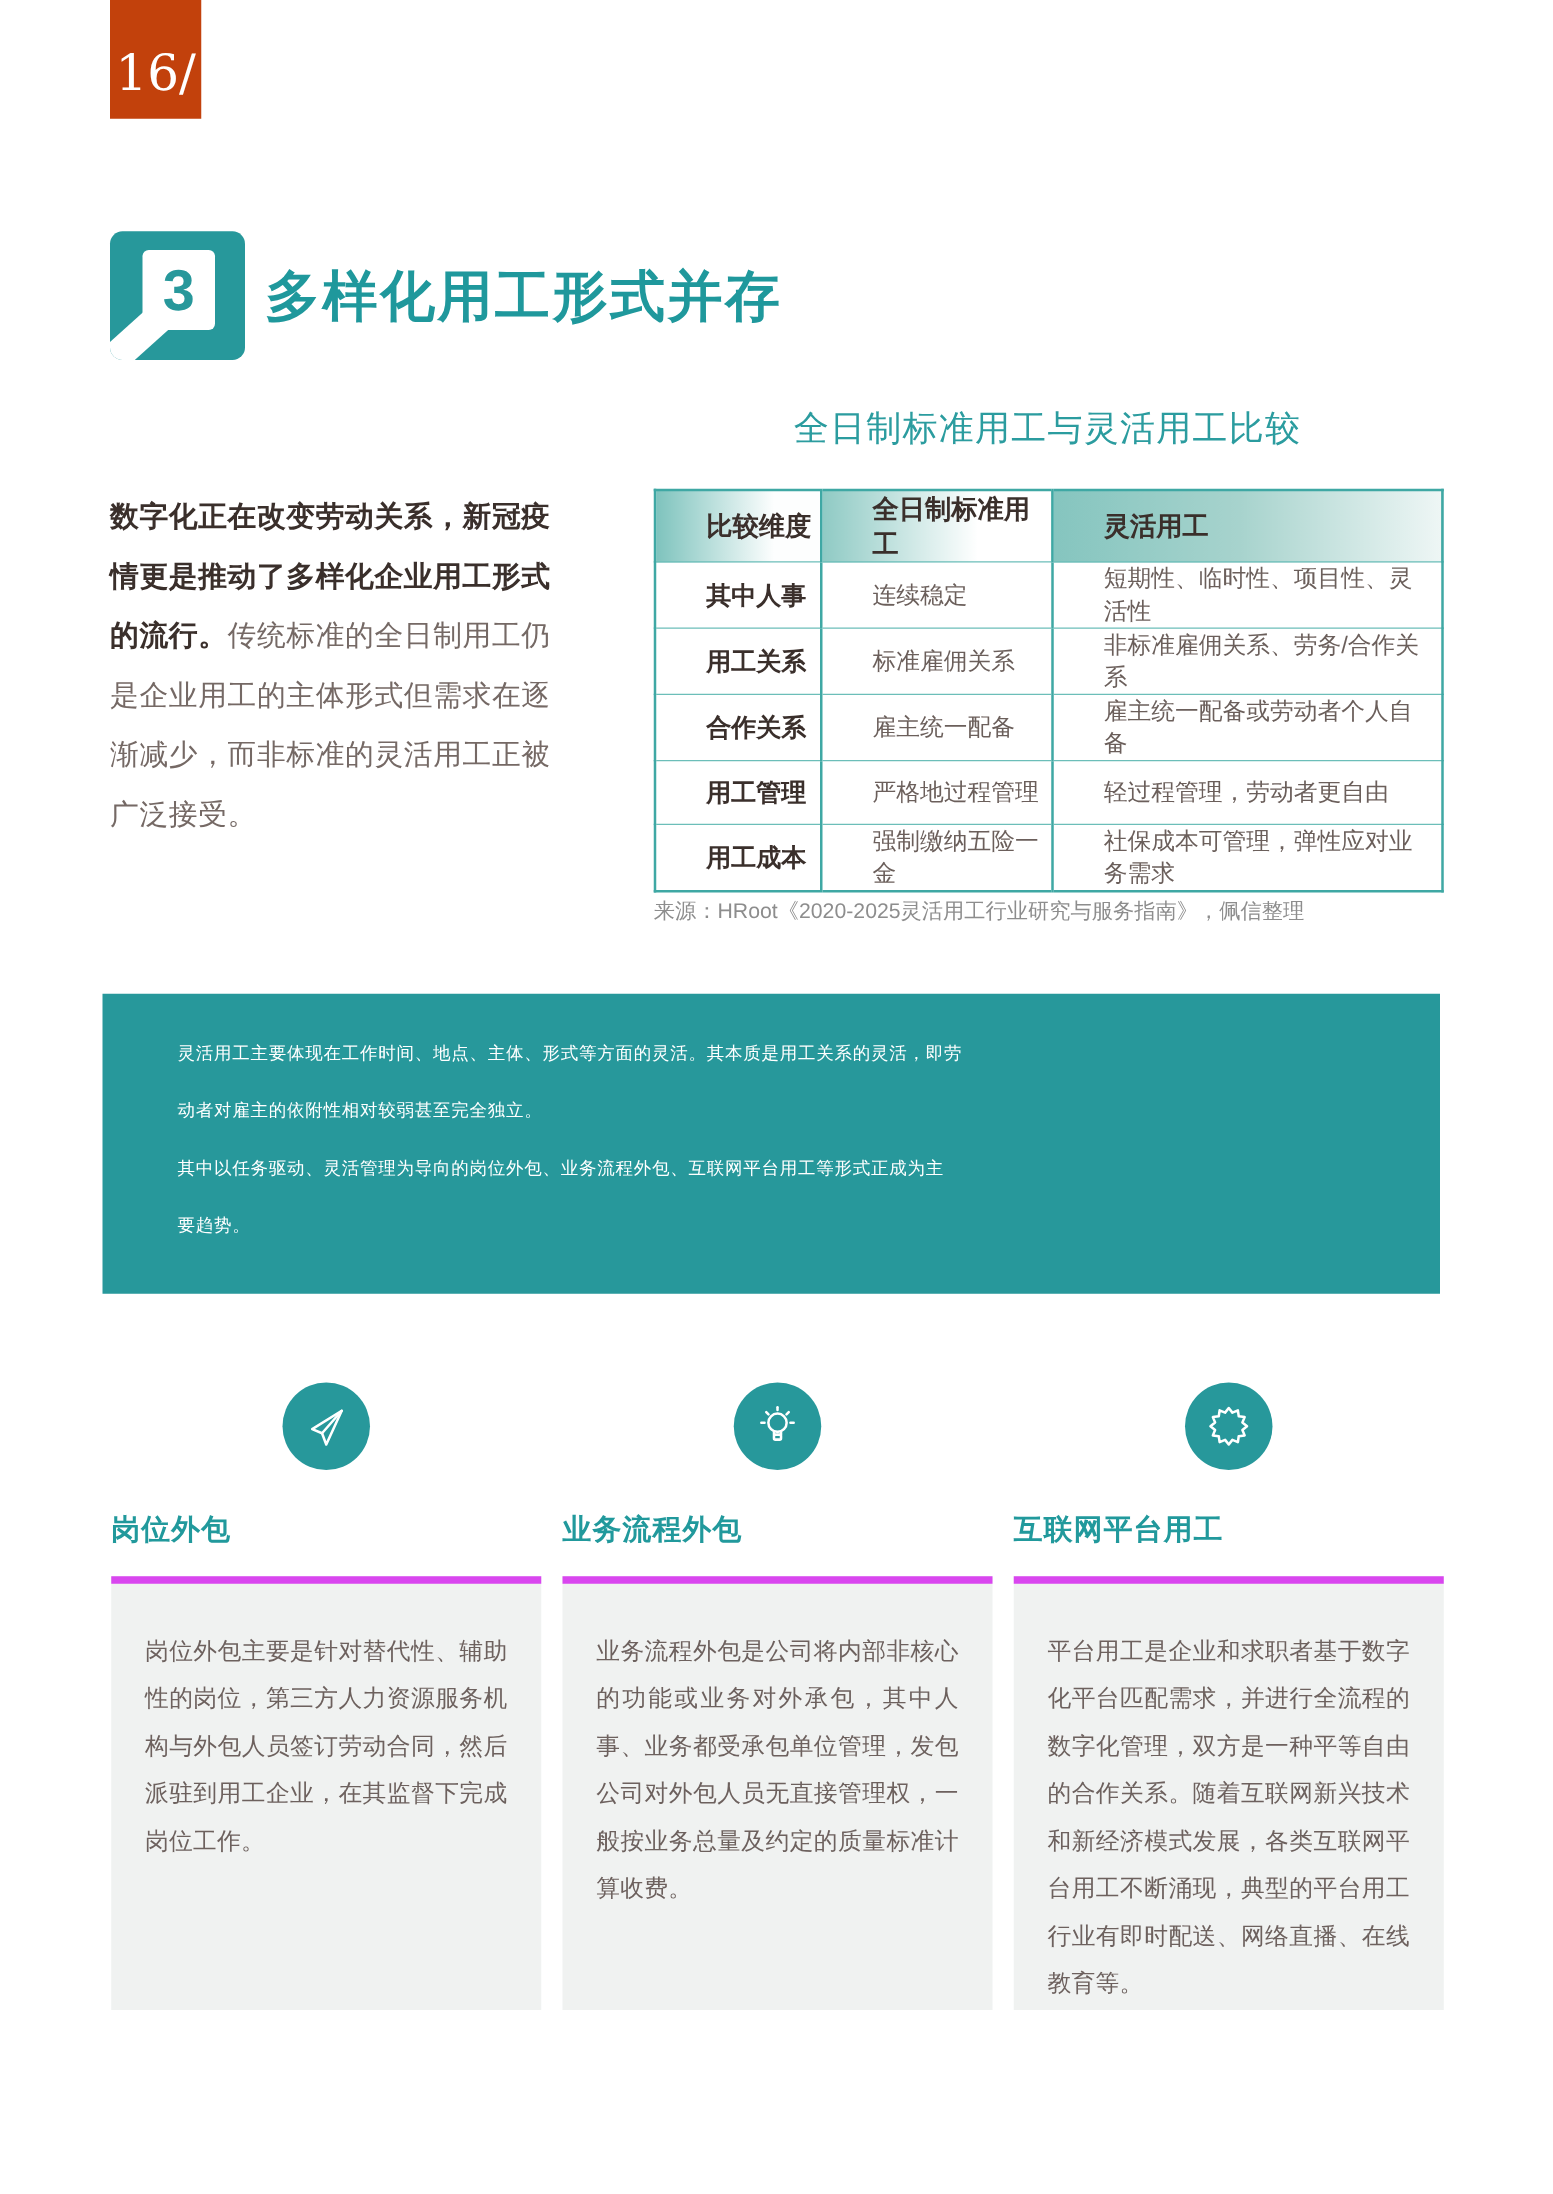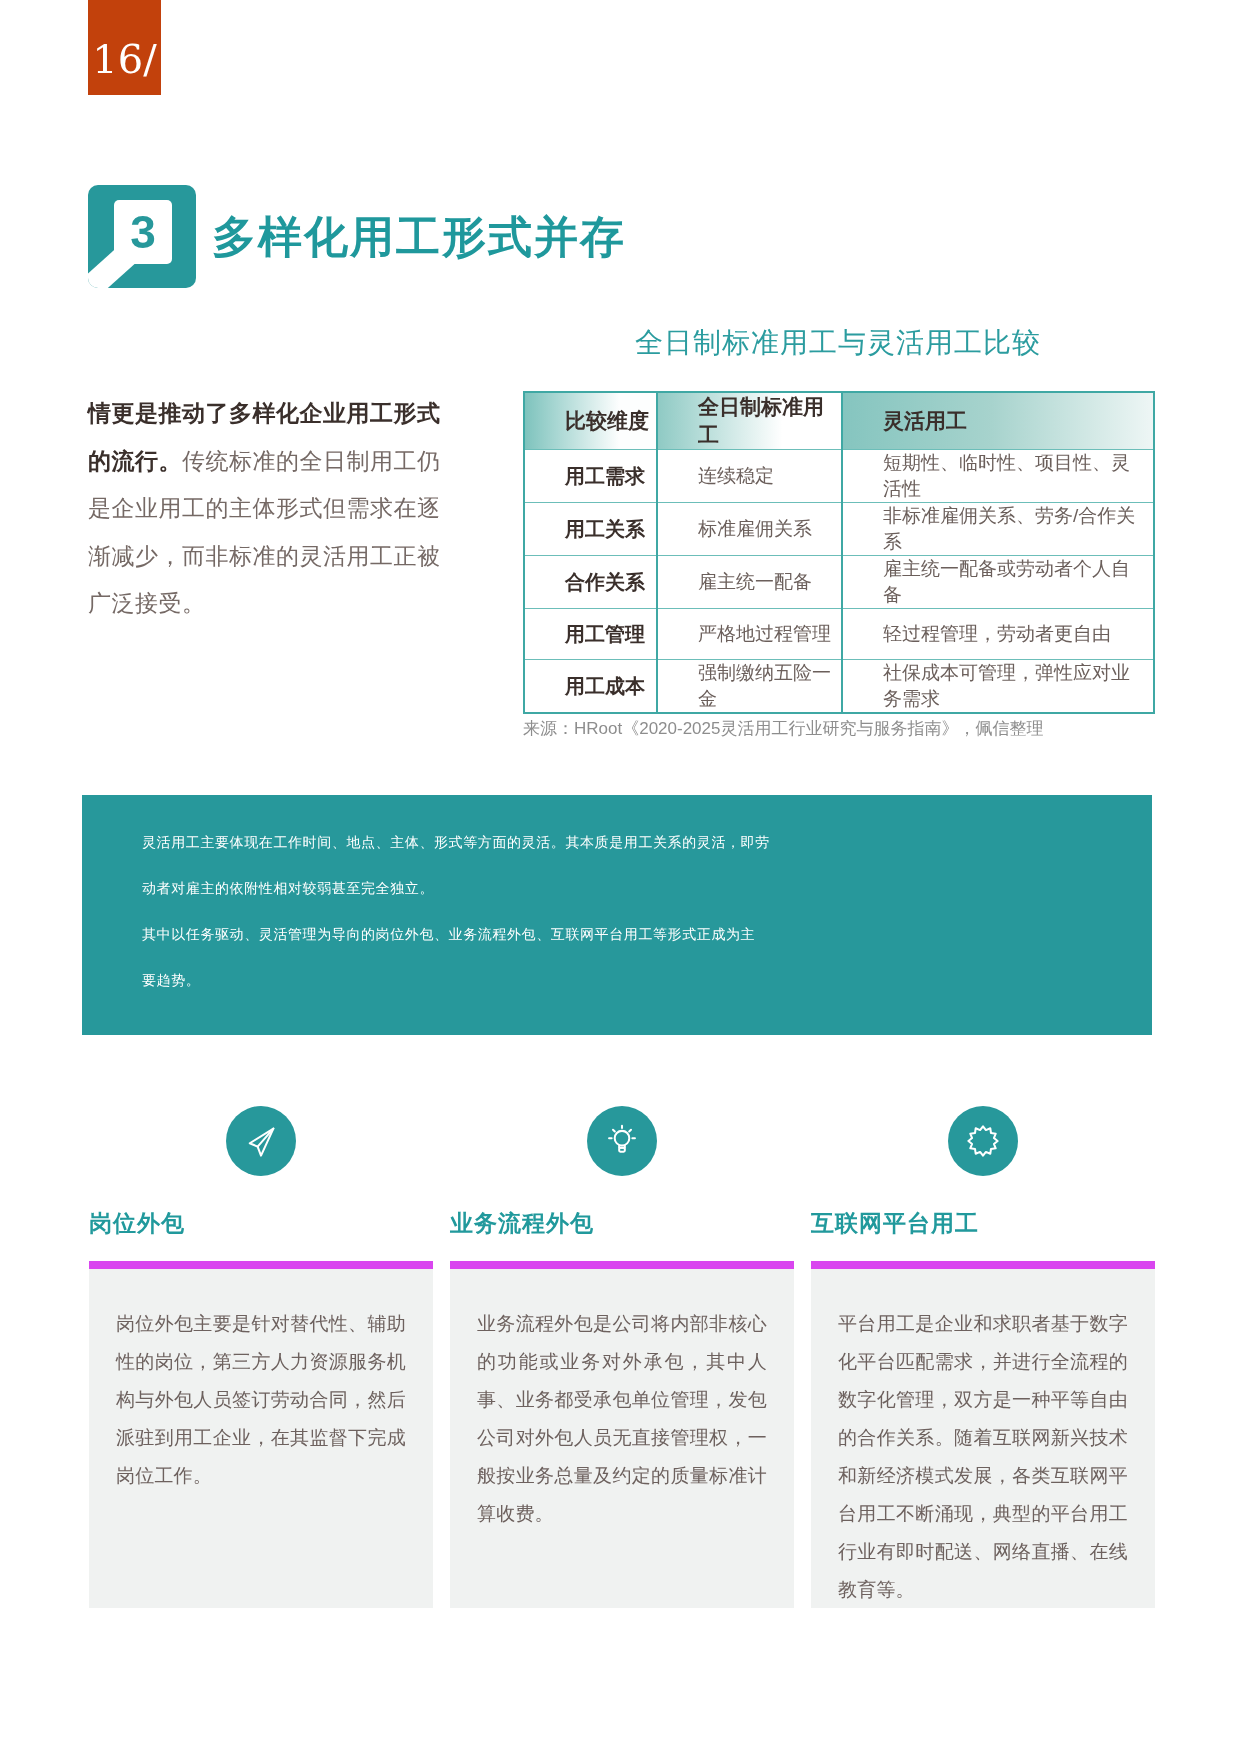--- a/index.html
+++ b/index.html
@@ -91,21 +91,21 @@
     position: absolute; top: 1106px; left: 137px; width: 70px; height: 70px;
     border-radius: 50%; background: #27989b;
     display: flex; align-items: center; justify-content: center;
   }
   .feature-label {
     position: absolute; top: 1208px; width: 344px; text-align: left;
     color: #21999c; font-size: 23px; font-weight: 700; letter-spacing: 1px;
   }
   .card {
     position: absolute; top: 1261px; width: 344px; height: 347px;
-    background: #f0f2f1; border-top: 8px solid #d946ef;
+    background: #f0f2f1; border-top: 6px solid #d946ef;
     padding: 36px 27px 0 27px;
   }
   .card-text {
     font-size: 19px; line-height: 38px; color: #6d615e;
     text-align: justify; letter-spacing: 0.2px;
   }
 </style>
 </head>
 <body>
 
@@ -113,20 +113,21 @@
   <span>16/</span>
 </div>
 
 <div class="abs badge">
   <div class="badge-tail"></div>
   <div class="badge-inner">3</div>
 </div>
 <div class="abs page-title">多样化用工形式并存</div>
 
 <div class="abs intro">
+  <div class="line b">数字化正在改变劳动关系，新冠疫</div>
   <div class="line b">情更是推动了多样化企业用工形式</div>
   <div class="line"><span class="b">的流行。</span><span>传统标准的全日制用工仍</span></div>
   <div class="line">是企业用工的主体形式但需求在逐</div>
   <div class="line">渐减少，而非标准的灵活用工正被</div>
   <div class="line">广泛接受。</div>
 </div>
 
 <div class="abs table-title">全日制标准用工与灵活用工比较</div>
 
 <table class="abs cmp-table">
@@ -137,21 +138,21 @@
     </colgroup>
   <thead>
     <tr>
       <th class="th1">比较维度</th>
       <th class="th2">全日制标准用工</th>
       <th class="th3">灵活用工</th>
     </tr>
   </thead>
   <tbody>
     <tr>
-      <td class="dim">用工需求</td>
+      <td class="dim">其中人事</td>
       <td class="val">连续稳定</td>
       <td class="val">短期性、临时性、项目性、灵活性</td>
     </tr>
     <tr>
       <td class="dim">用工关系</td>
       <td class="val">标准雇佣关系</td>
       <td class="val">非标准雇佣关系、劳务/合作关系</td>
     </tr>
     <tr>
       <td class="dim">合作关系</td>

